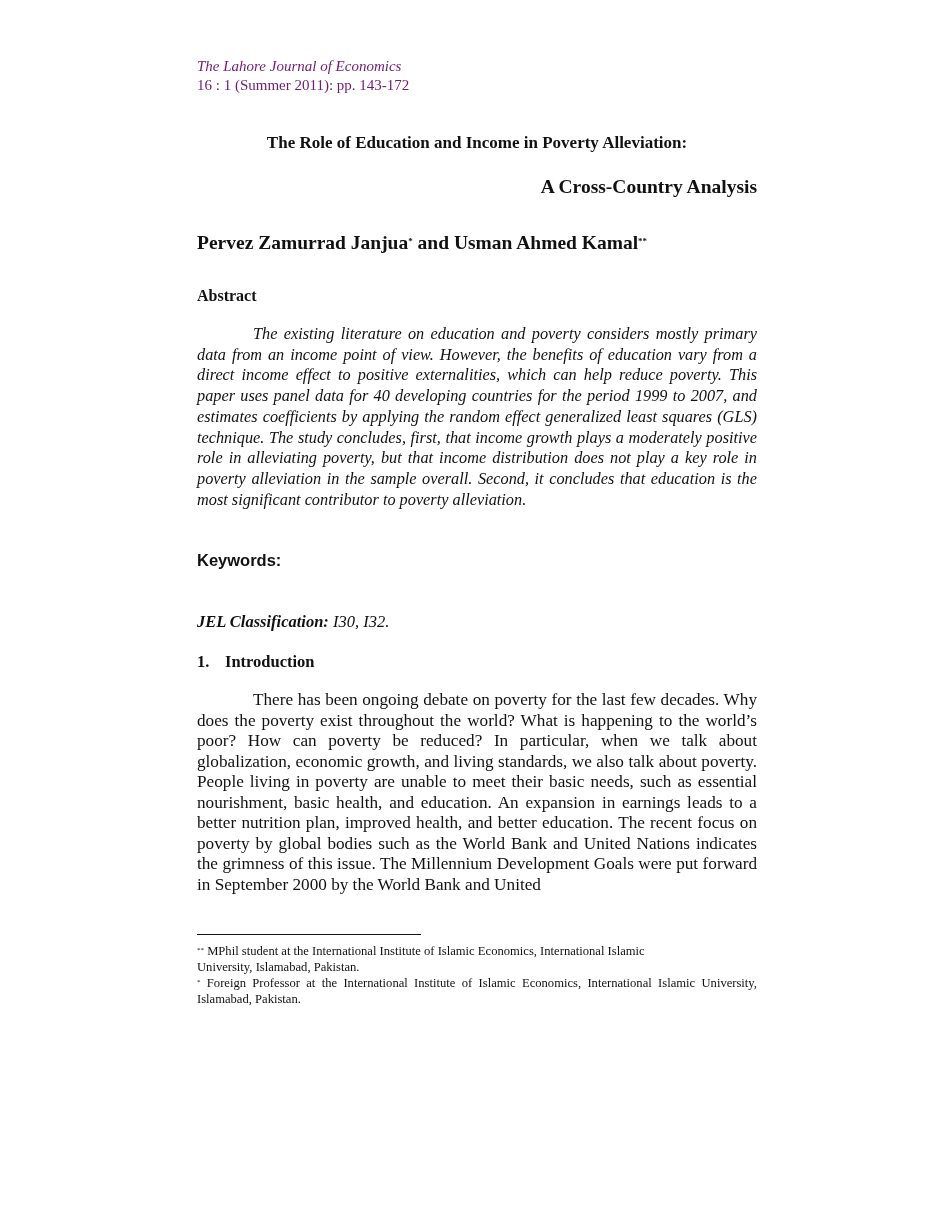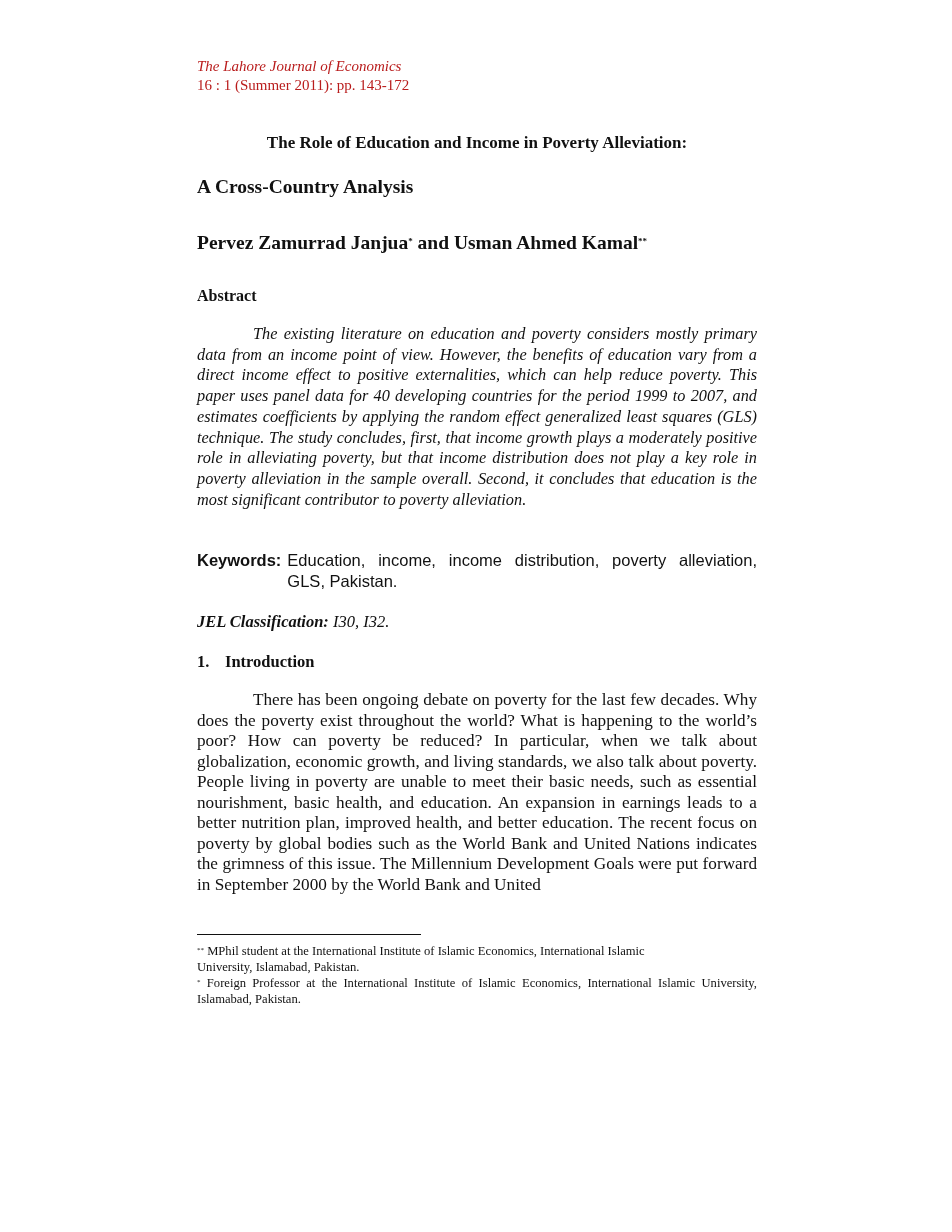--- a/index.html
+++ b/index.html
@@ -21,42 +21,42 @@
       top: 0;
       width: 560px;
     }
     .journal-header {
       position: absolute;
       top: 57px;
       left: 0;
       font-family: "Liberation Serif", serif;
       font-size: 15px;
       line-height: 19px;
-      color: #b91c1c;
+      color: #701a75;
     }
     .journal-name { font-style: italic; display: block; }
     .journal-issue { display: block; }
 
     .title {
       position: absolute;
       top: 131px;
       left: 0;
       width: 560px;
       text-align: center;
       font-family: "Liberation Serif", serif;
       font-weight: bold;
       font-size: 17px;
       line-height: 24px;
     }
     .subtitle {
       position: absolute;
       top: 175px;
       left: 0;
       width: 560px;
-      text-align: left;
+      text-align: right;
       font-family: "Liberation Serif", serif;
       font-weight: bold;
       font-size: 19.5px;
       line-height: 24px;
     }
     .authors {
       position: absolute;
       top: 231px;
       left: 0;
       font-family: "Liberation Serif", serif;
@@ -174,21 +174,20 @@
 
   <div class="authors">
     <span>Pervez Zamurrad Janjua</span><sup>*</sup><span style="white-space:pre"> and </span><span>Usman Ahmed Kamal</span><sup>**</sup>
   </div>
 
   <div class="abstract-heading">Abstract</div>
   <p class="abstract-body">The existing literature on education and poverty considers mostly primary data from an income point of view. However, the benefits of education vary from a direct income effect to positive externalities, which can help reduce poverty. This paper uses panel data for 40 developing countries for the period 1999 to 2007, and estimates coefficients by applying the random effect generalized least squares (GLS) technique. The study concludes, first, that income growth plays a moderately positive role in alleviating poverty, but that income distribution does not play a key role in poverty alleviation in the sample overall. Second, it concludes that education is the most significant contributor to poverty alleviation.</p>
 
   <div class="keywords">
     <span class="keywords-label">Keywords:</span>
-    <span class="keywords-value">Education, income, income distribution, poverty alleviation, GLS, Pakistan.</span>
   </div>
 
   <div class="jel">
     <span class="jel-label">JEL Classification:</span><span style="white-space:pre"> I30, I32.</span>
   </div>
 
   <div class="section-heading">
     <span class="section-number">1.</span><span>Introduction</span>
   </div>
 

